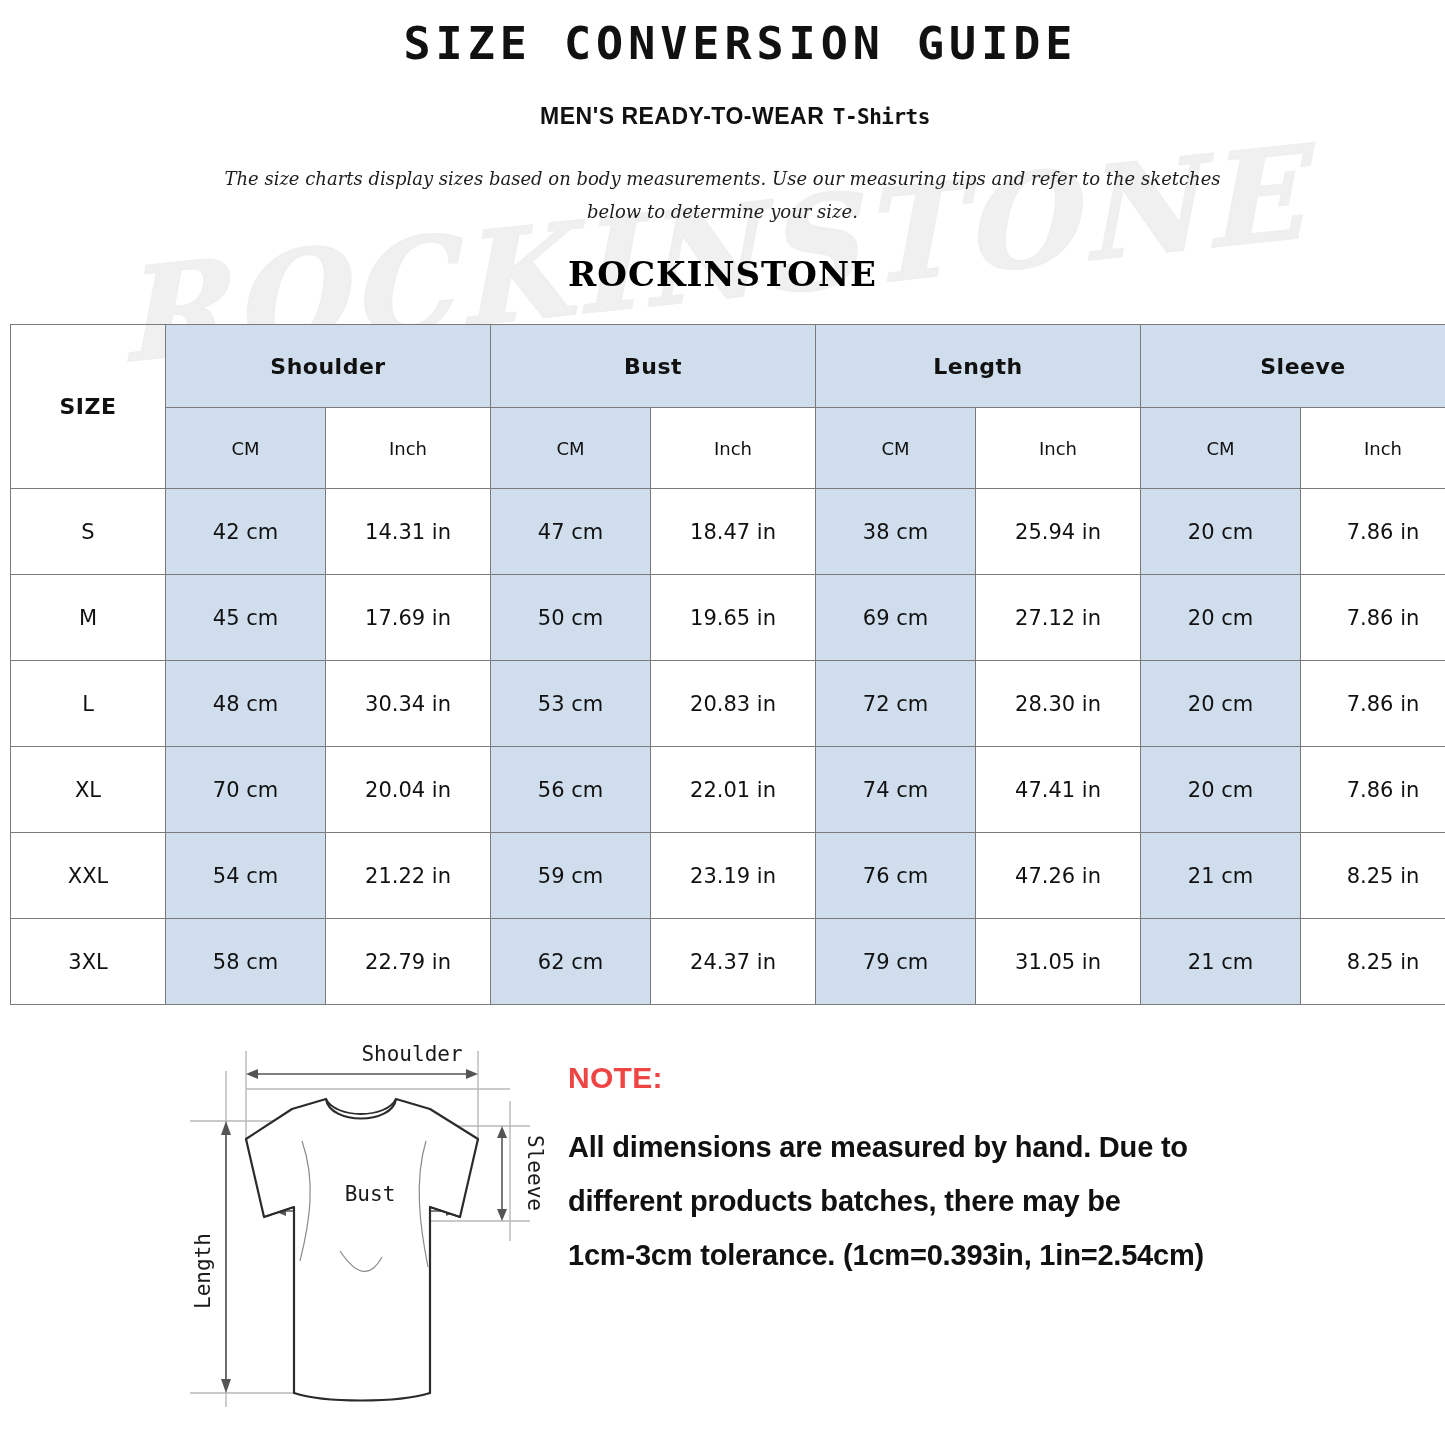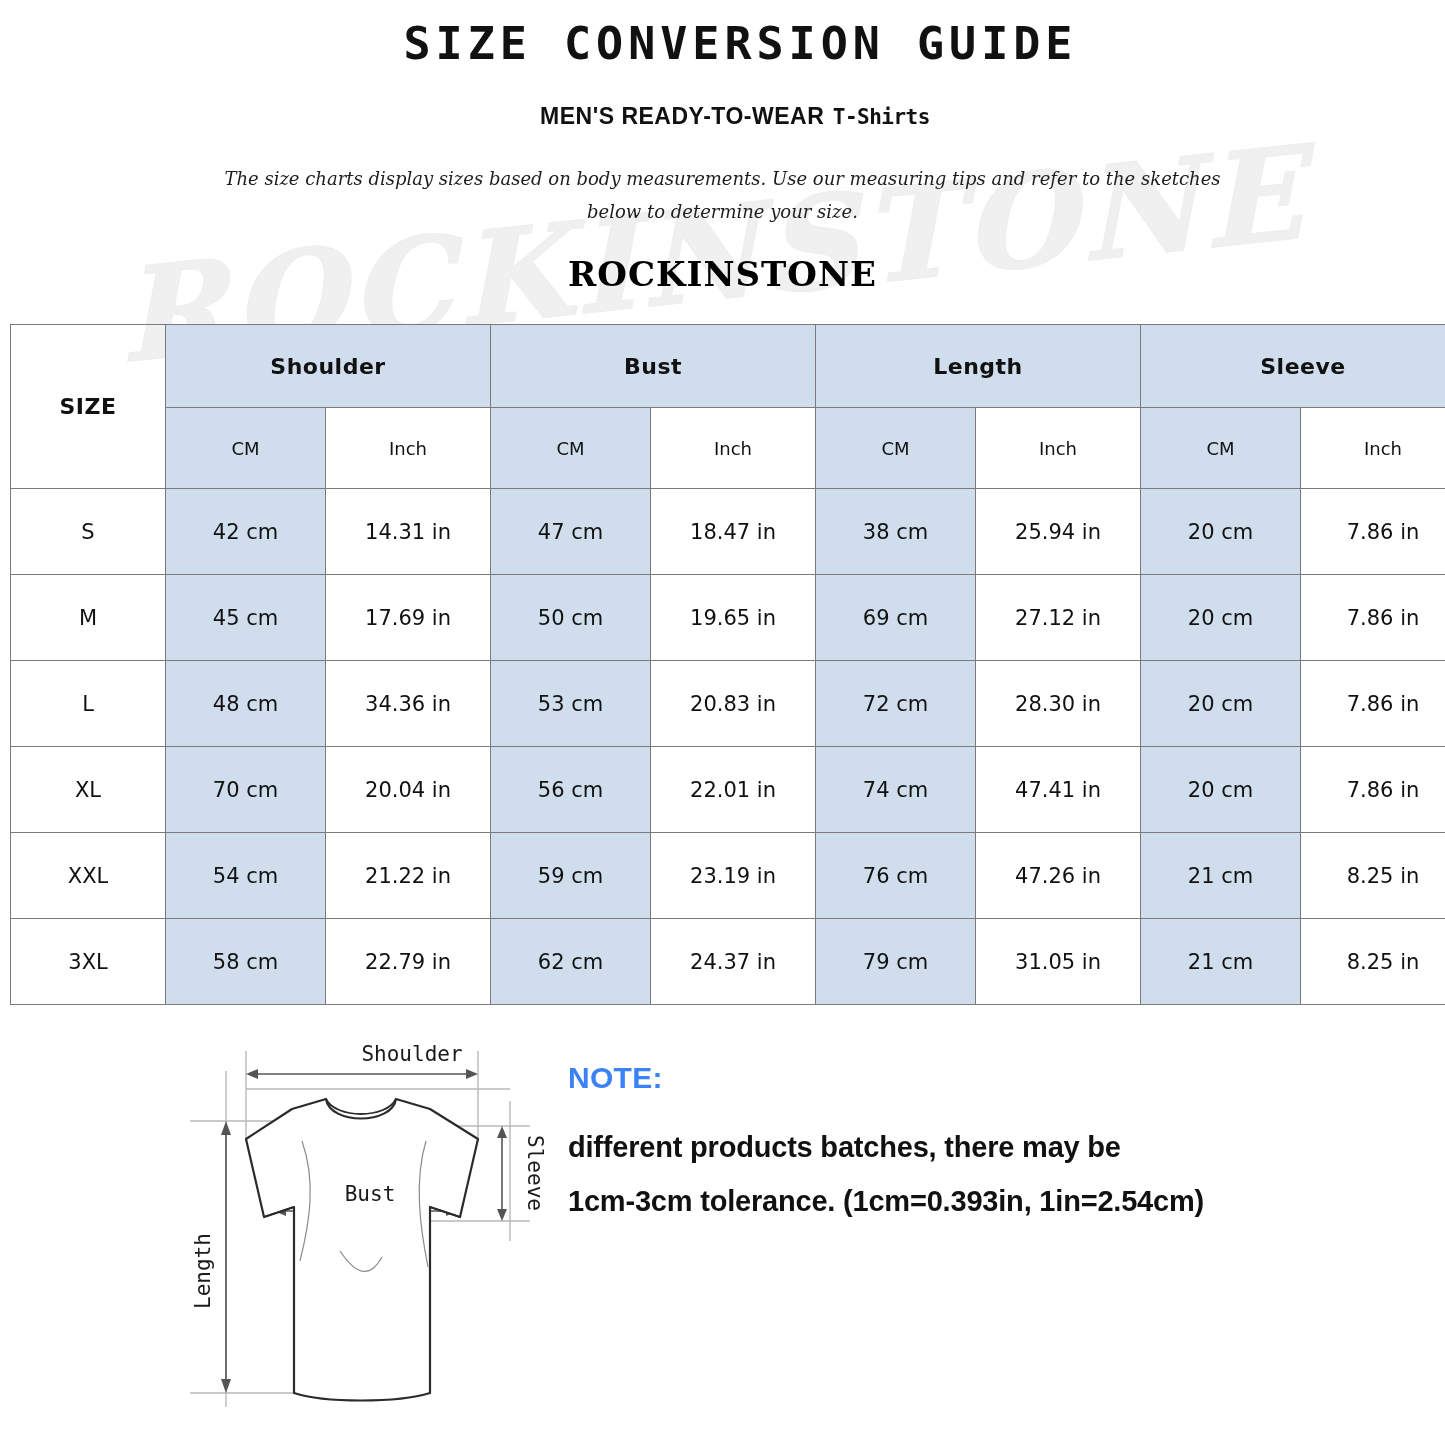--- a/index.html
+++ b/index.html
@@ -154,21 +154,21 @@
   .sketch svg { display: block; }
   .note {
     margin-left: 18px;
     padding-top: 40px;
     flex: 1 1 auto;
   }
   .note-title {
     font-family: "Liberation Sans", sans-serif;
     font-size: 30px;
     font-weight: bold;
-    color: #3b82f6;
+    color: #ef4444;
     margin-bottom: 26px;
     letter-spacing: 0.3px;
   }
   .note-line {
     font-family: "Liberation Sans", sans-serif;
     font-size: 29px;
     font-weight: bold;
     color: #111;
     line-height: 1.85;
     letter-spacing: -0.2px;
@@ -243,21 +243,21 @@
           <td>19.65  in</td>
           <td class="shade">69 cm</td>
           <td>27.12  in</td>
           <td class="shade">20 cm</td>
           <td>7.86  in</td>
         </tr>
 
         <tr class="data-row">
           <td>L</td>
           <td class="shade">48 cm</td>
-          <td>34.36  in</td>
+          <td>30.34  in</td>
           <td class="shade">53 cm</td>
           <td>20.83  in</td>
           <td class="shade">72 cm</td>
           <td>28.30  in</td>
           <td class="shade">20 cm</td>
           <td>7.86  in</td>
         </tr>
 
         <tr class="data-row">
           <td>XL</td>
@@ -368,18 +368,19 @@
 
         <text x="282" y="40" text-anchor="middle" font-family="DejaVu Sans Mono, monospace" font-size="21" fill="#1a1a1a">Shoulder</text>
         <text x="240" y="180" text-anchor="middle" font-family="DejaVu Sans Mono, monospace" font-size="21" fill="#1a1a1a">Bust</text>
         <text x="80" y="250" text-anchor="middle" font-family="DejaVu Sans Mono, monospace" font-size="21" fill="#1a1a1a" transform="rotate(-90 80 250)">Length</text>
         <text x="398" y="152" text-anchor="middle" font-family="DejaVu Sans Mono, monospace" font-size="21" fill="#1a1a1a" transform="rotate(90 398 152)">Sleeve</text>
       </svg>
     </div>
 
     <div class="note">
       <div class="note-title">NOTE:</div>
+      <div class="note-line">All dimensions are measured by hand. Due to</div>
       <div class="note-line">different products batches, there may be</div>
       <div class="note-line">1cm-3cm tolerance. (1cm=0.393in, 1in=2.54cm)</div>
     </div>
 
   </div>
 </div>
 
 </body></html>

